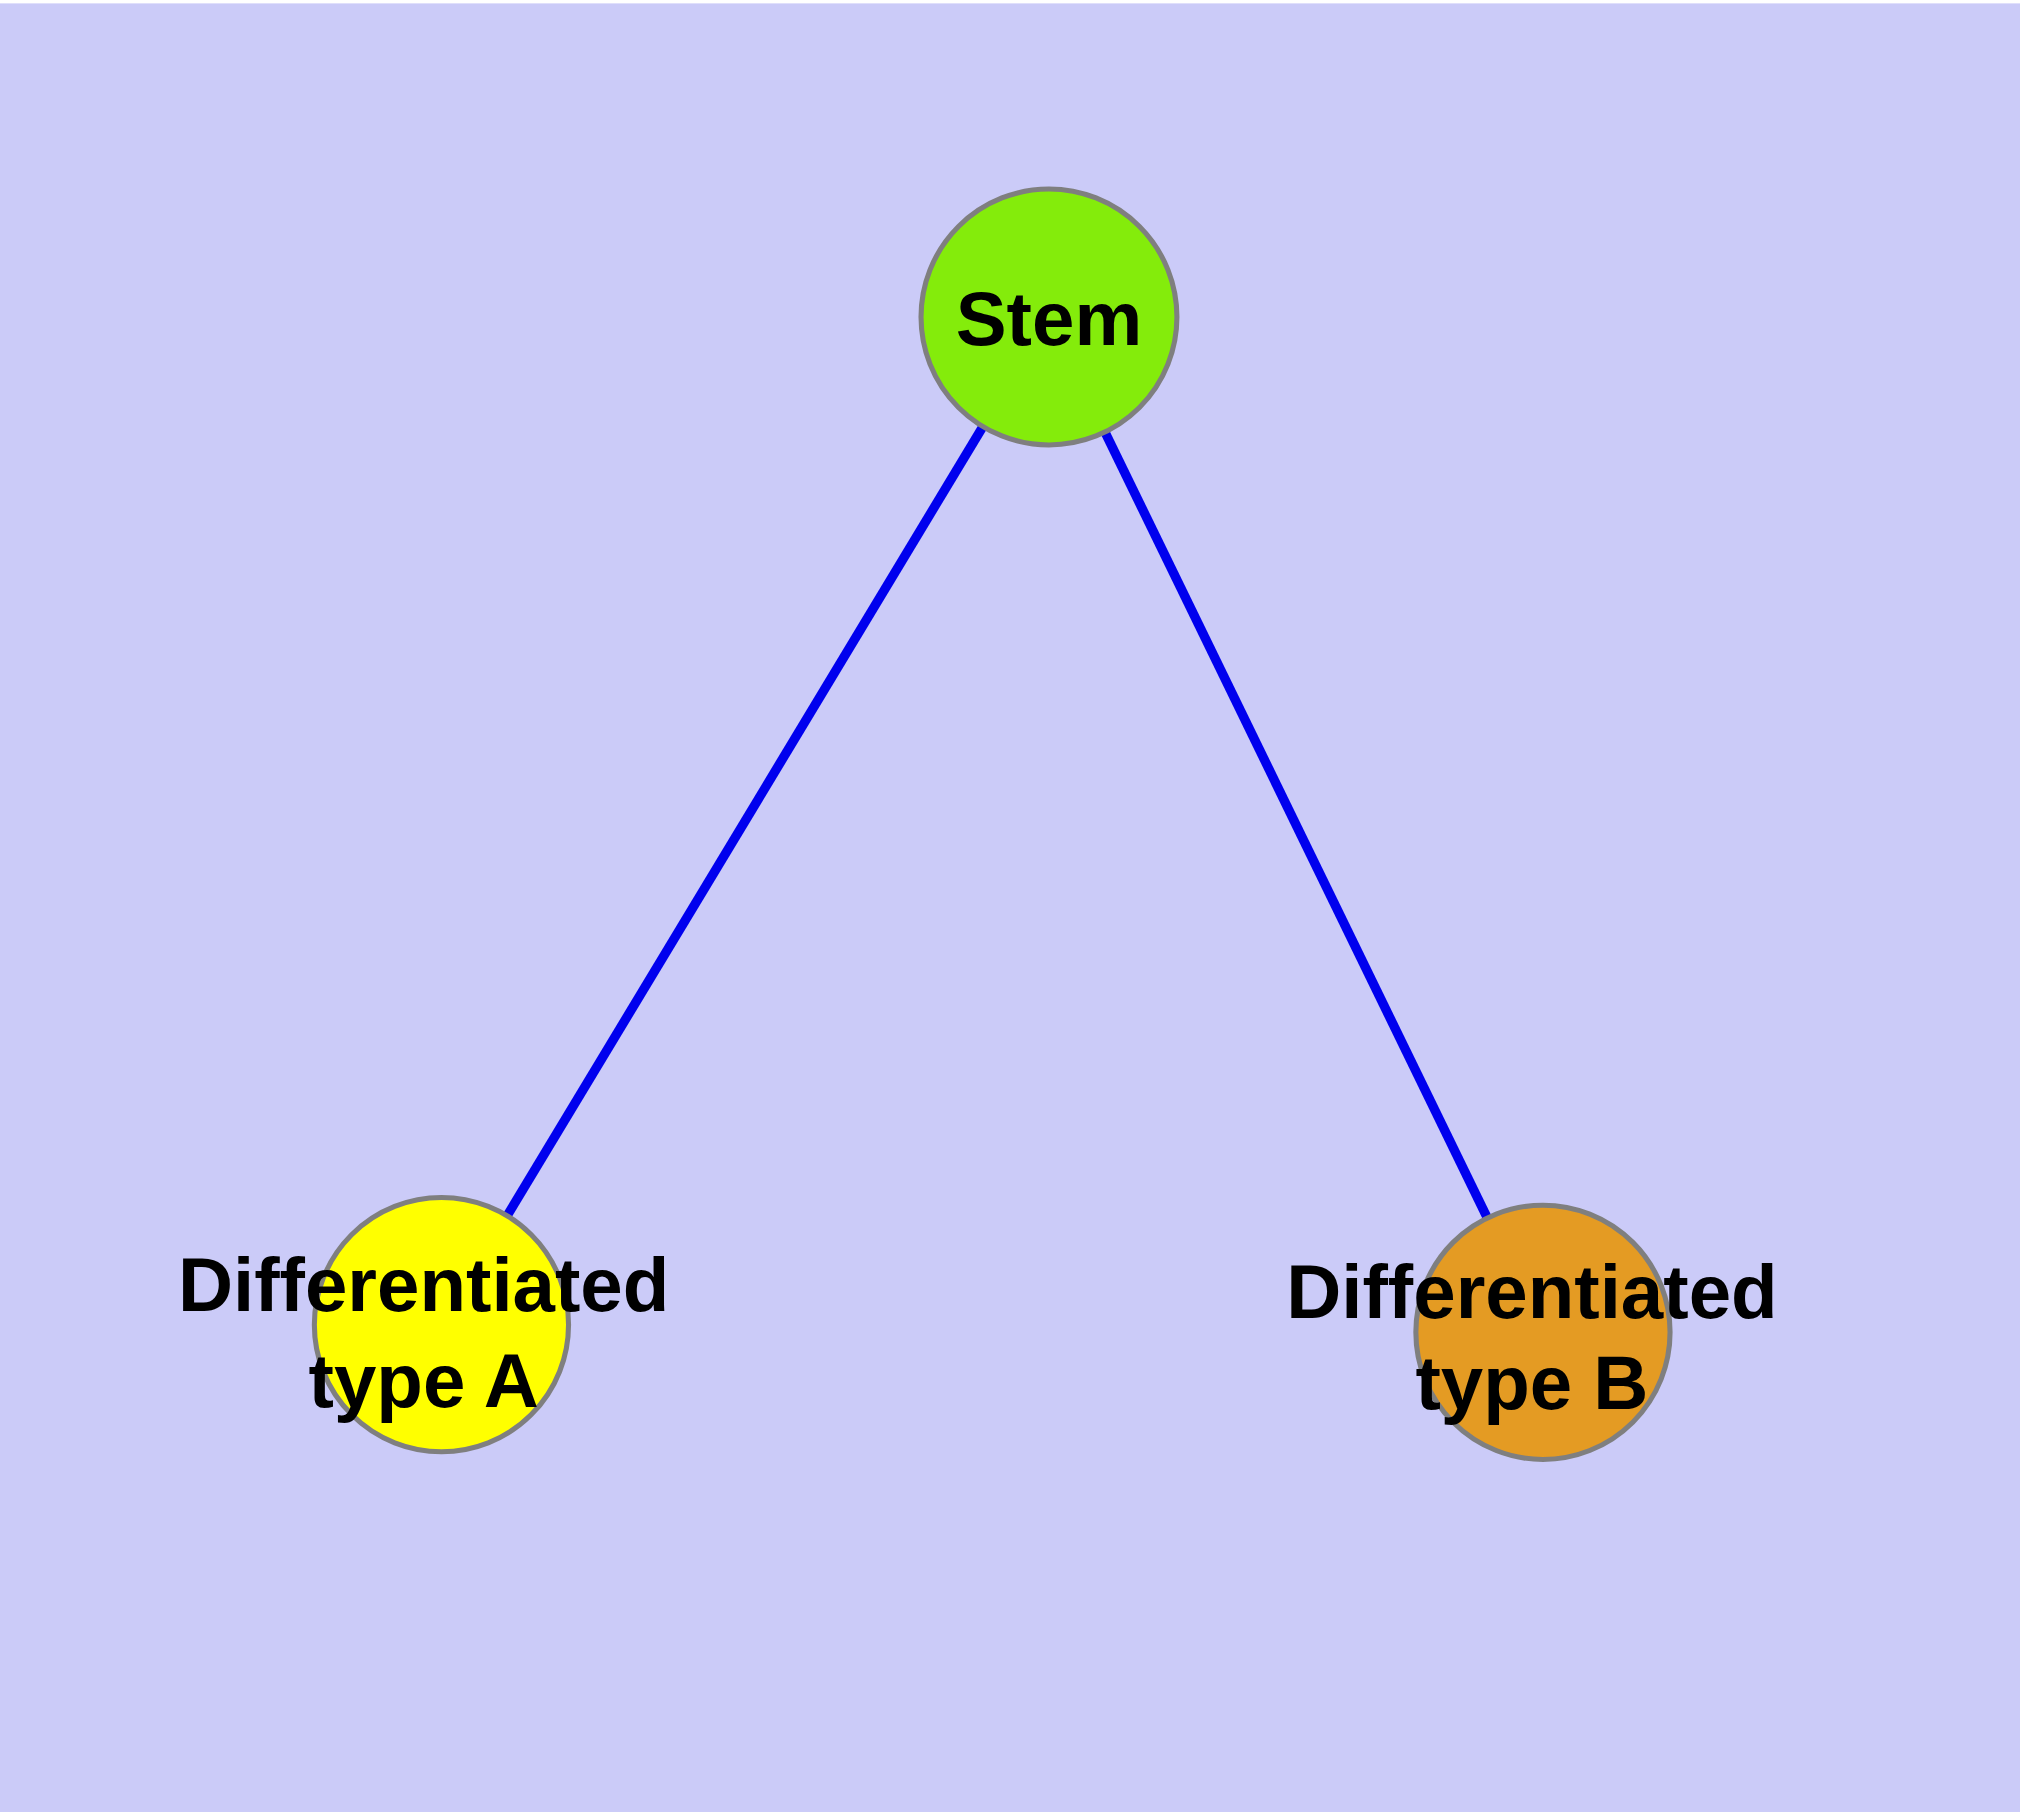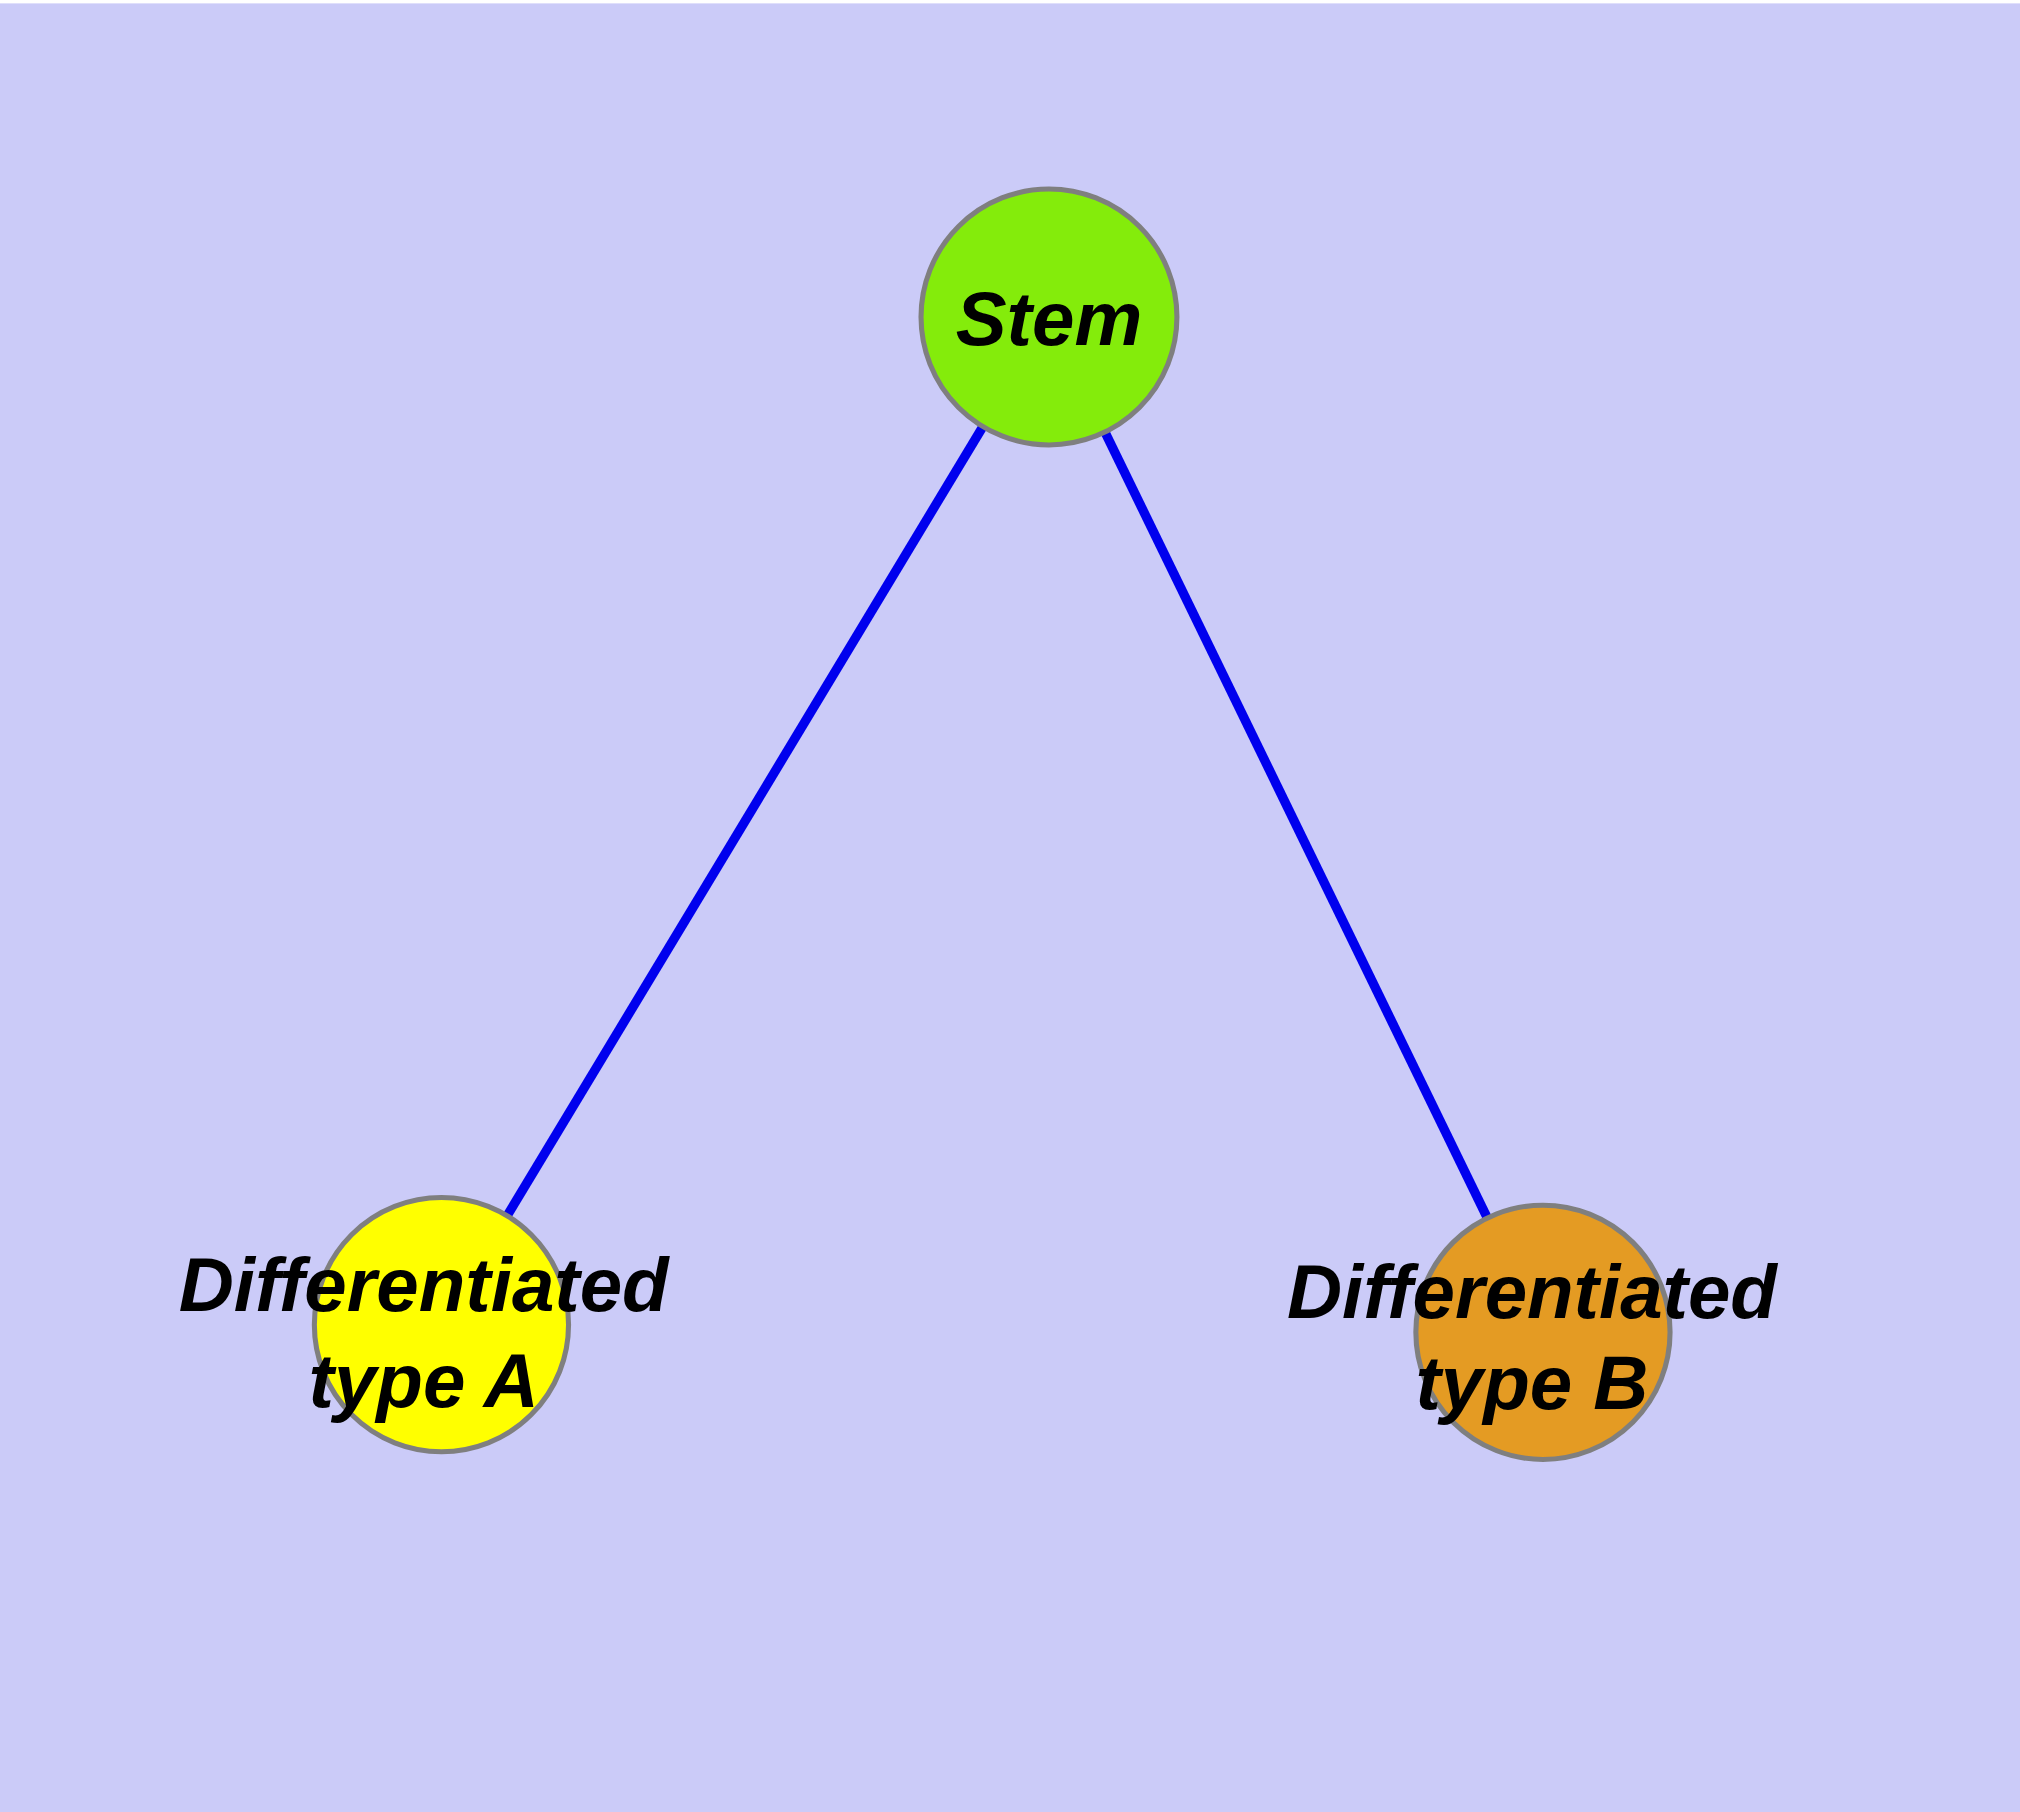--- a/index.html
+++ b/index.html
@@ -6,21 +6,20 @@
     margin: 0;
     padding: 0;
     width: 100%;
     height: 100%;
     background: #ffffff;
     overflow: hidden;
   }
   .stage {
     position: absolute;
     inset: 0;
-    font-style: italic;
   }
   svg {
     display: block;
     width: 100%;
     height: 100%;
   }
   .edge {
     stroke-width: 11;
     fill: none;
   }

